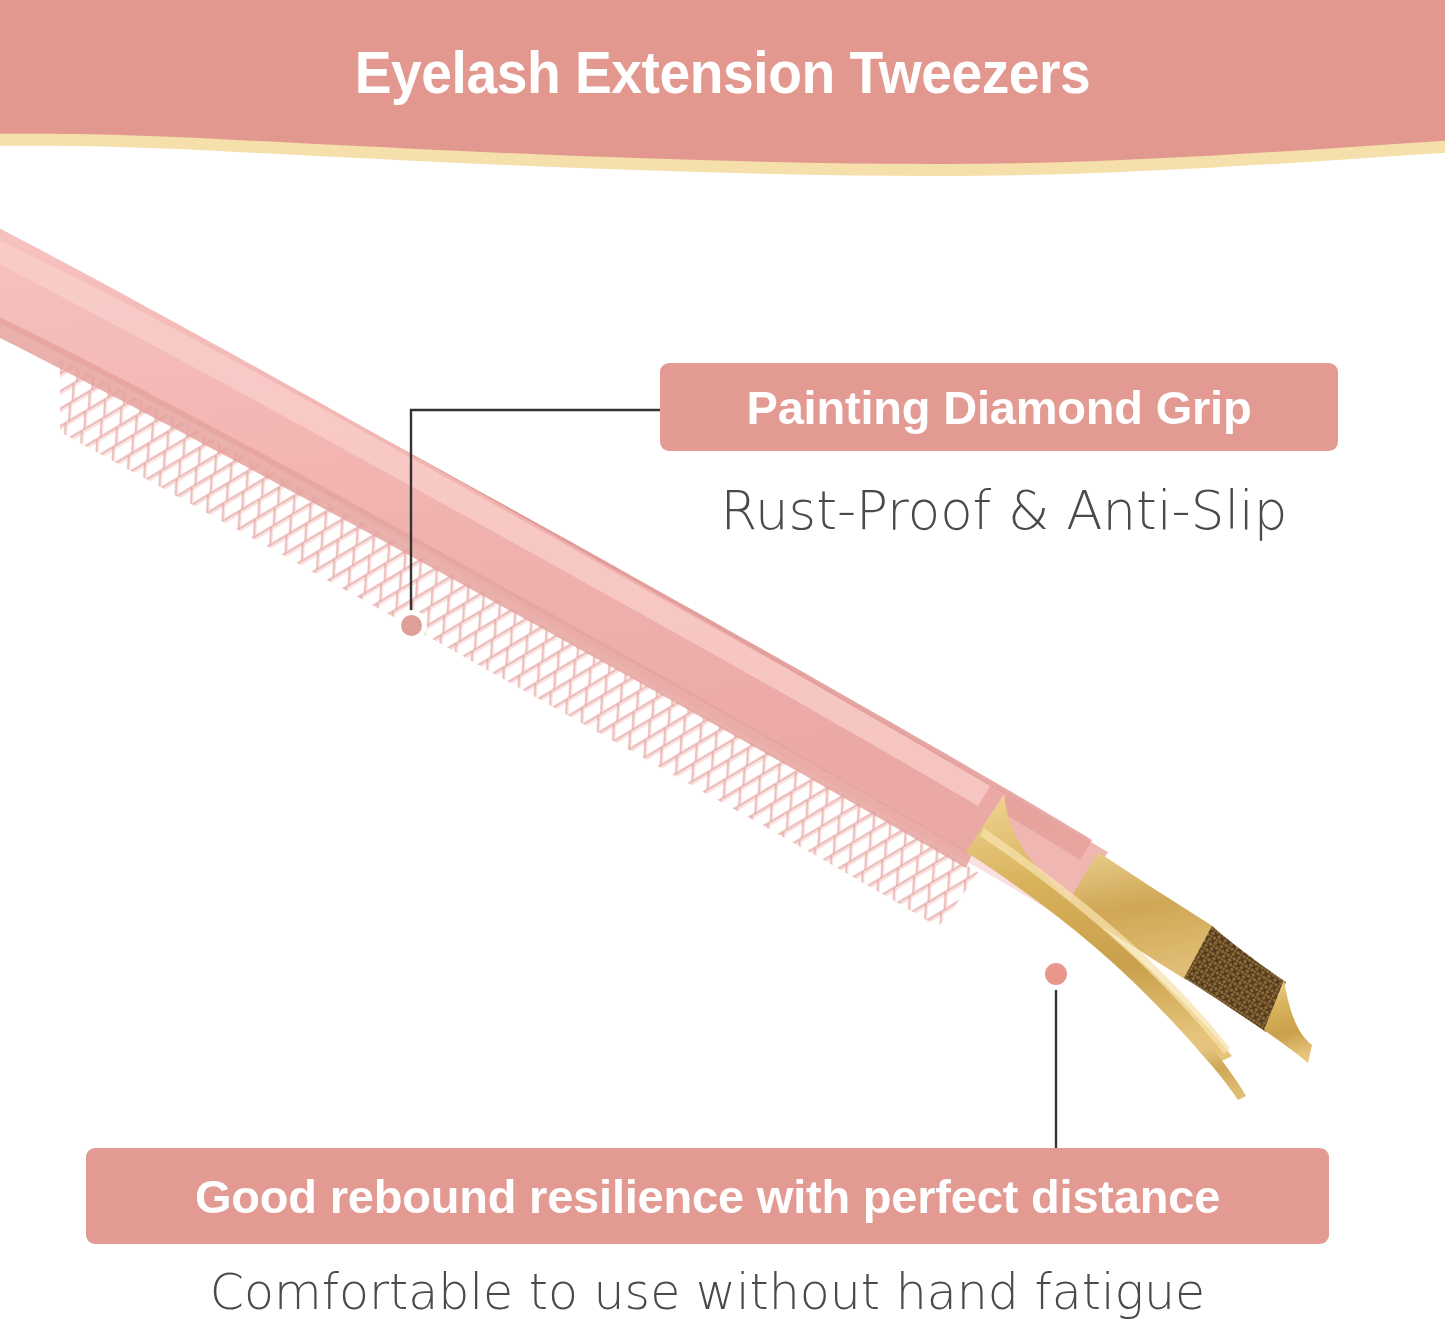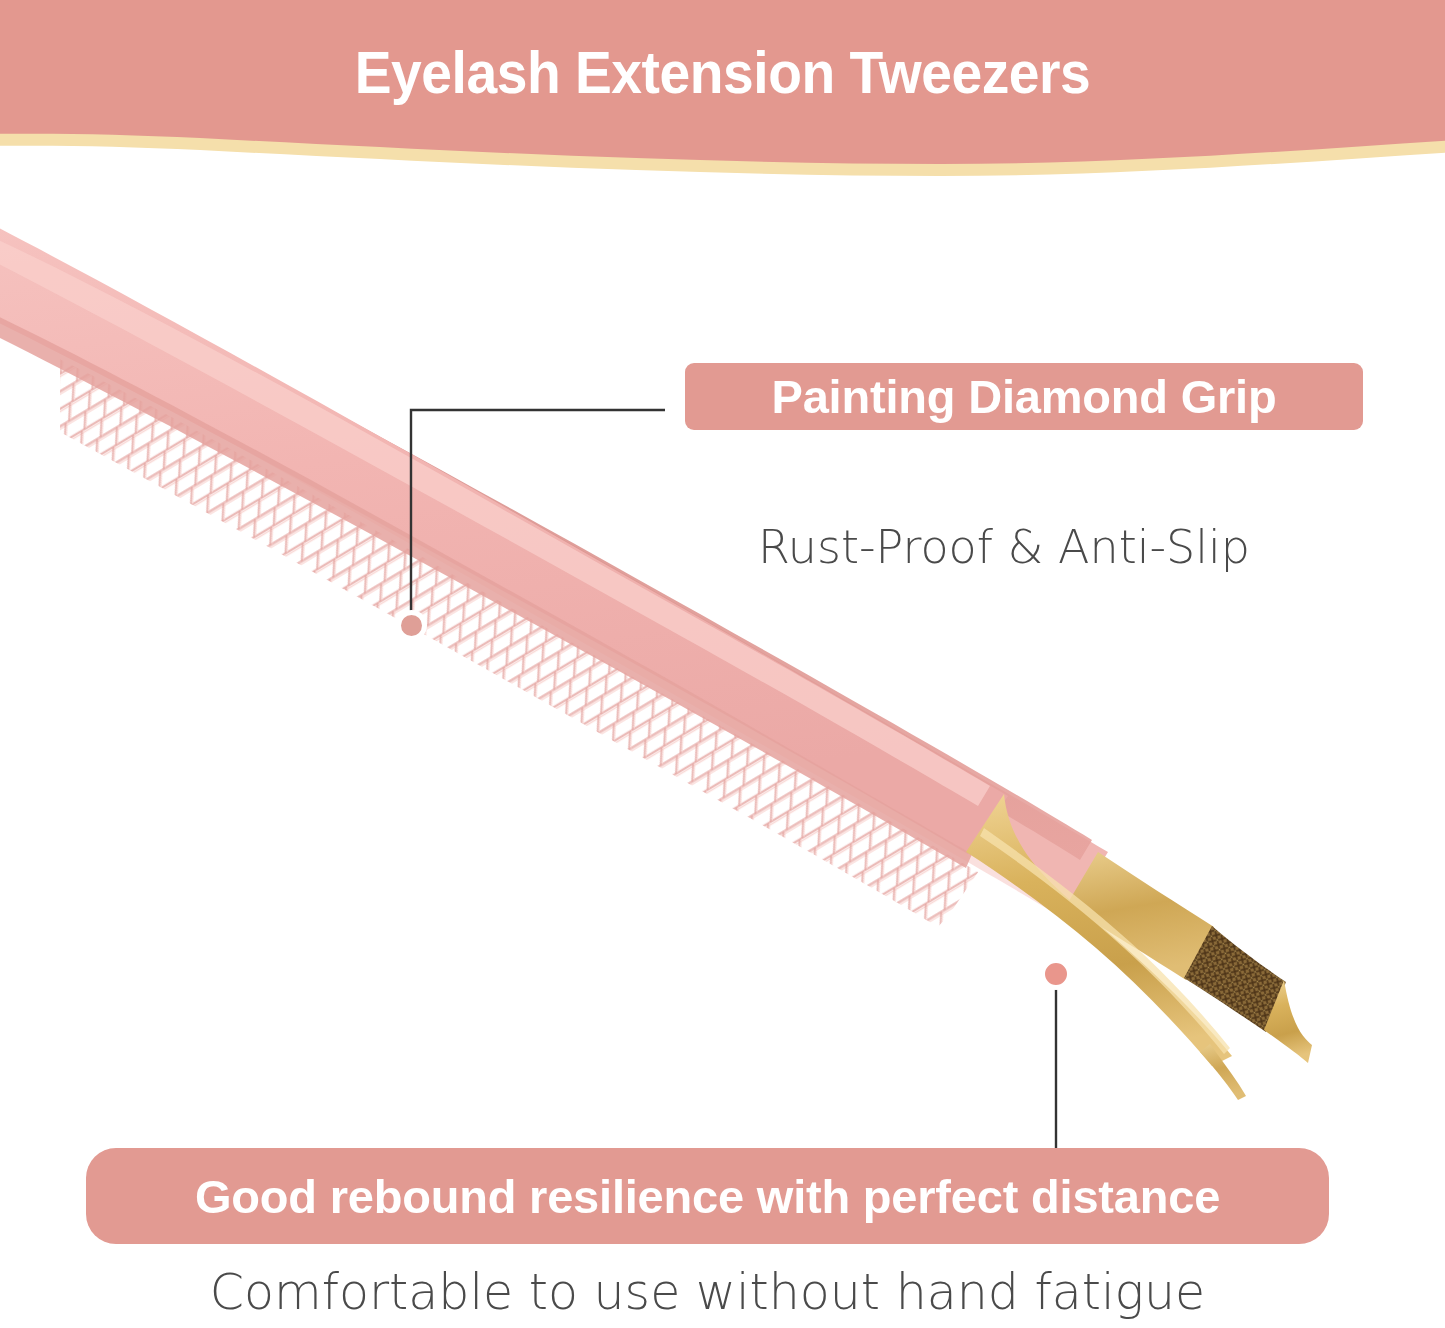--- a/index.html
+++ b/index.html
@@ -91,51 +91,49 @@
     align-items: center;
     justify-content: center;
     font-weight: 700;
     font-family: "Liberation Sans Narrow", "Liberation Sans", "DejaVu Sans", sans-serif;
     letter-spacing: -0.2px;
     white-space: nowrap;
     pointer-events: auto;
     box-sizing: border-box;
   }
   .badge-top {
-    left: 685px;
+    left: 660px;
     top: 363px;
     width: 678px;
-    height: 67px;
+    height: 88px;
     font-size: 47px;
   }
   .badge-bottom {
     left: 86px;
     top: 1148px;
     width: 1243px;
     height: 96px;
     font-size: 47px;
-    border-radius: 30px;
   }
 
   .sub-caption {
     position: absolute;
     color: #4a4a4a;
     font-weight: 300;
     font-family: "DejaVu Sans", "Liberation Sans", sans-serif;
     white-space: nowrap;
     text-align: center;
     pointer-events: none;
   }
   .sub-top {
     left: 665px;
     top: 483px;
     width: 678px;
-    font-size: 46px;
+    font-size: 53px;
     line-height: 56px;
-    margin-top: 36px;
   }
   .sub-bottom {
     left: 86px;
     top: 1265px;
     width: 1243px;
     font-size: 49px;
     line-height: 56px;
   }
 
   .marker {

